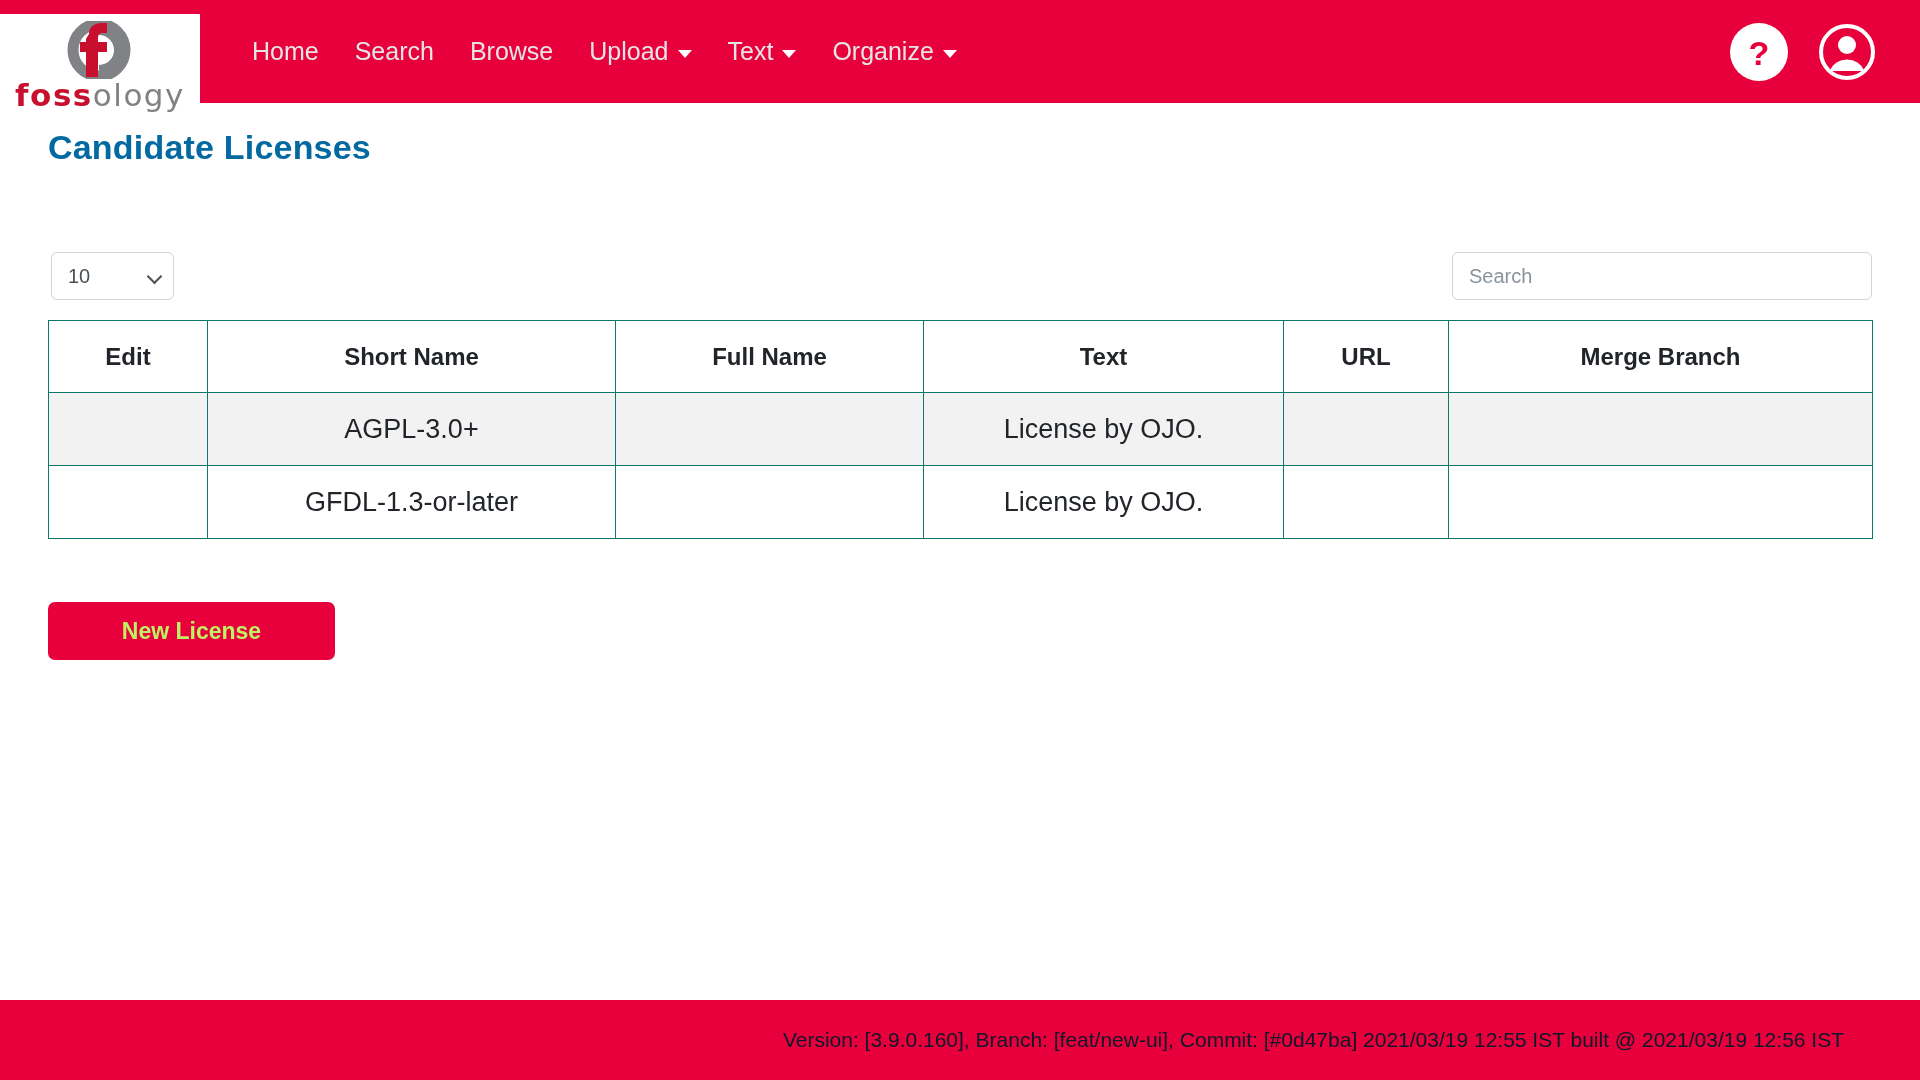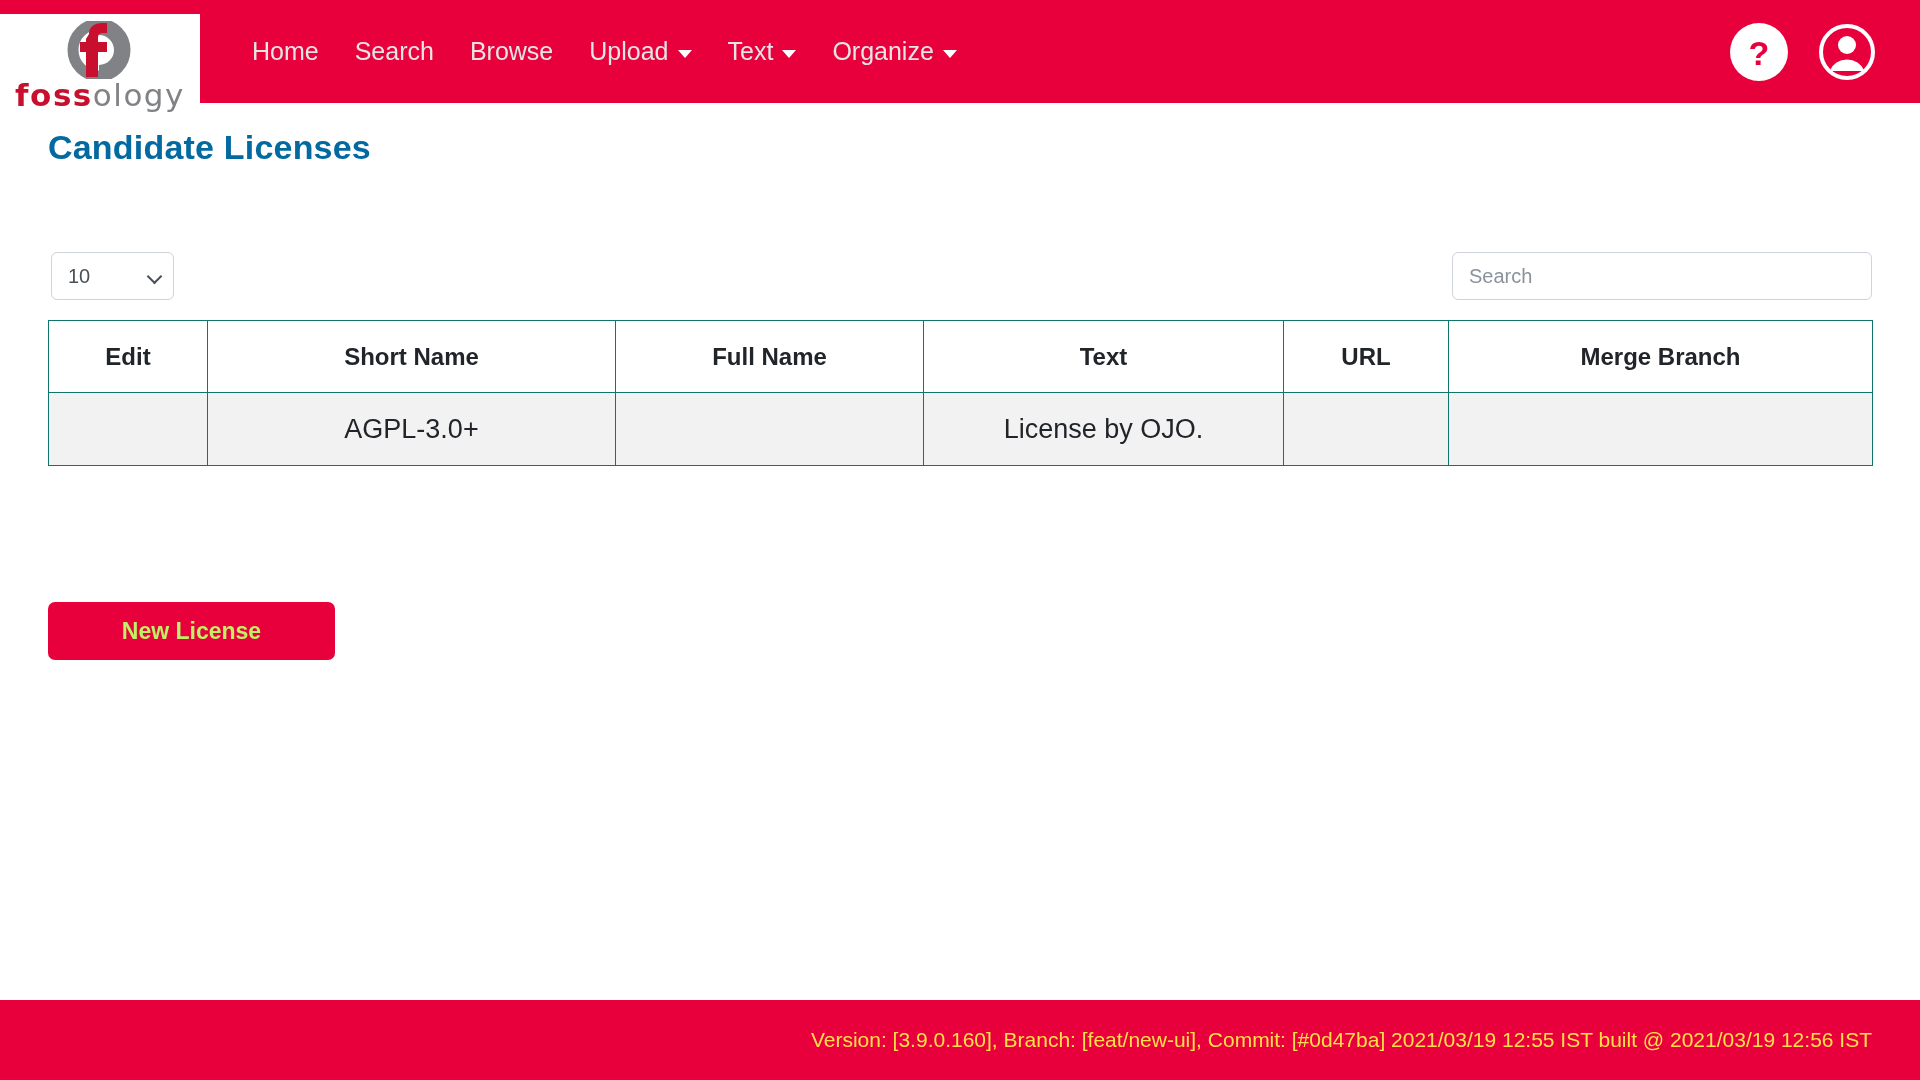--- a/index.html
+++ b/index.html
@@ -136,22 +136,22 @@
   }
 
   
   .footer {
     position:absolute; left:0; bottom:0;
     width:1920px; height:80px;
     background:#E8003C;
     display:flex; align-items:center; justify-content:flex-end;
   }
   .footer-text {
-    color:#fde047; font-size:21px; font-weight:400;
-    padding-right:48px; white-space:nowrap;
+    color:#0f172a; font-size:21px; font-weight:400;
+    padding-right:76px; white-space:nowrap;
   }
 </style>
 </head>
 <body>
 
 <div class="navbar">
 
   <div class="logo-box">
     <svg class="logo-mark" viewBox="0 0 82 58">
       <path d="M40 3 A26 26 0 0 1 40 55 L40 44 A15 15 0 0 0 40 14 Z" fill="#808285"></path>
@@ -238,20 +238,28 @@
     </thead>
     <tbody>
       <tr class="odd">
         <td></td>
         <td>AGPL-3.0+</td>
         <td></td>
         <td>License by OJO.</td>
         <td></td>
         <td></td>
       </tr>
+      <tr class="even">
+        <td></td>
+        <td>GFDL-1.3-or-later</td>
+        <td></td>
+        <td>License by OJO.</td>
+        <td></td>
+        <td></td>
+      </tr>
     </tbody>
   </table>
 </div>
 
 <button class="new-license-btn">New License</button>
 
 <div class="footer">
   <div class="footer-text">Version: [3.9.0.160], Branch: [feat/new-ui], Commit: [#0d47ba] 2021/03/19 12:55 IST built @ 2021/03/19 12:56 IST</div>
 </div>
 

